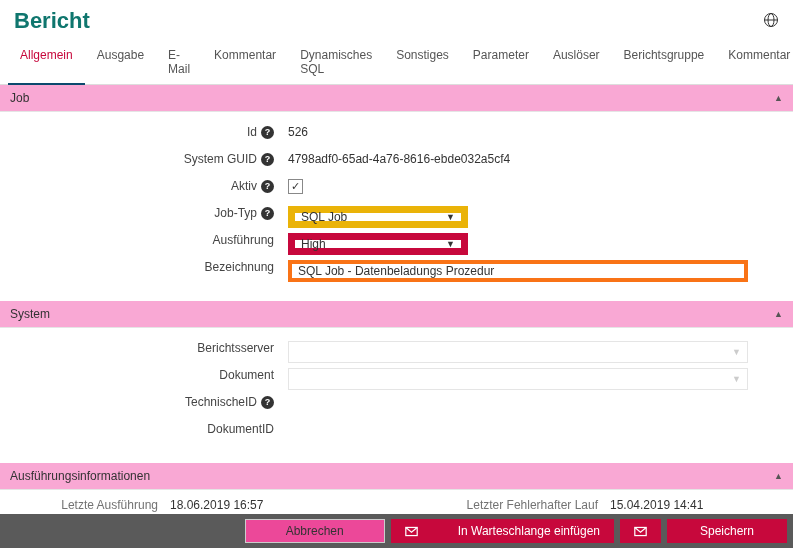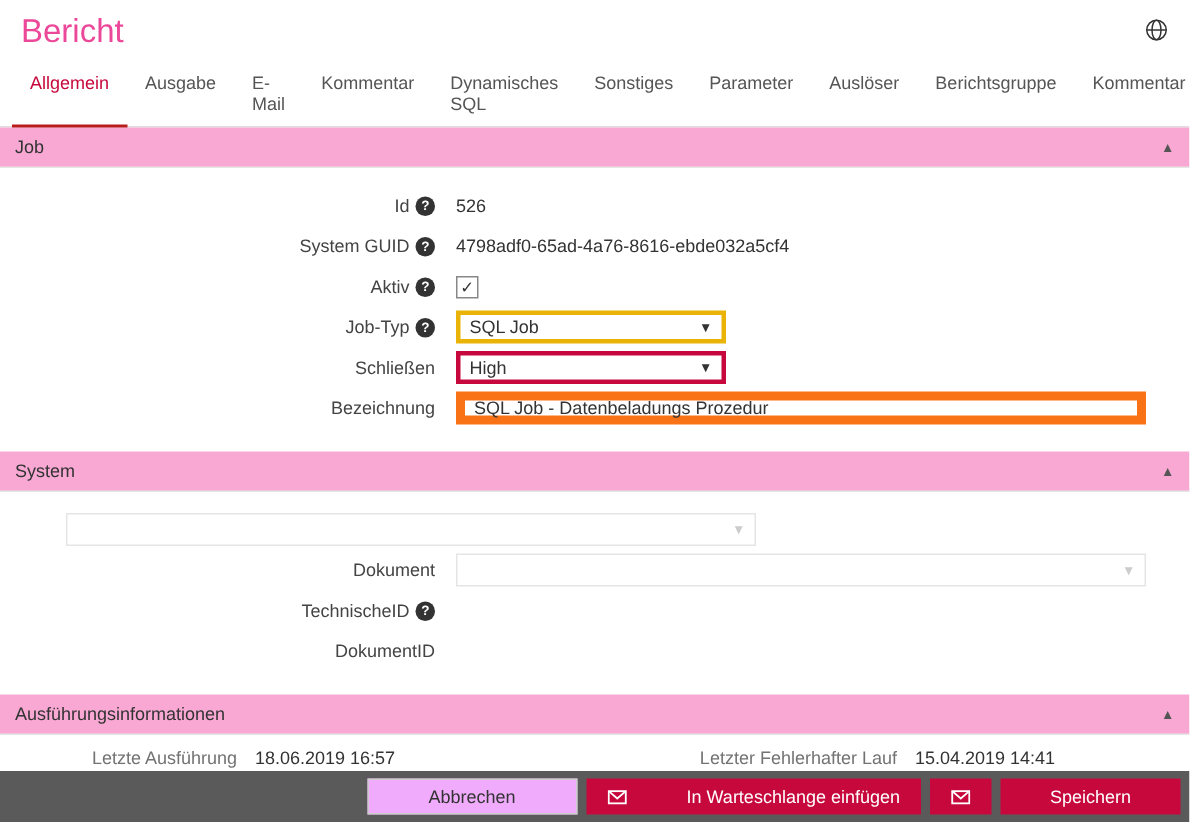--- a/index.html
+++ b/index.html
@@ -1,42 +1,42 @@
 <!DOCTYPE html>
 <html><head>
 <meta charset="utf-8">
 <style>
   * { box-sizing: border-box; margin: 0; padding: 0; }
   body { font-family: "Segoe UI", Arial, sans-serif; font-size: 12px; color: #333; background: #fff; width: 793px; height: 548px; position: relative; overflow: hidden; }
   .header { display:flex; justify-content:space-between; align-items:center; padding: 8px 14px 6px 14px; }
-  .title { color:#ec4899; font-size:22px; font-weight:400;}
+  .title { color:#0f766e; font-size:22px; font-weight:700;}
   .globe { color:#333; }
   .tabs { display:flex; border-bottom:1px solid #ddd; padding: 0 8px;}
   .tab { padding:8px 12px; color:#555; cursor:pointer;}
-  .tab.active { color:#c7083c; border-bottom:2px solid #b91c1c; margin-bottom:-1px;text-align:right;}
+  .tab.active { color:#c7083c; border-bottom:2px solid #0c4a6e; margin-bottom:-1px;text-align:right;}
   .section-head { background:#f9a8d4; padding:6px 10px; font-size:12px; color:#333; display:flex; justify-content:space-between; align-items:center; border-bottom:1px solid #e5e5e5;}
   .section-head .caret { font-size:9px; color:#555; border:none; padding:0;}
   .form { padding:10px 0 14px 0;}
-  .row { display:flex; align-items:center; min-height:24px; margin:3px 16px;padding-left:24px;}
+  .row { display:flex; align-items:flex-start; min-height:24px; margin:3px 0;padding-left:24px;}
   .lbl { width:260px; text-align:right; padding-right:10px; color:#444; display:flex; justify-content:flex-end; align-items:center; gap:4px;}
   .help { display:inline-flex; width:13px; height:13px; border-radius:50%; background:#333; color:#fff; font-size:9px; align-items:center; justify-content:center; font-weight:bold;}
   .val { padding-left:4px; color:#333;}
   .chk { width:15px; height:15px; border:1px solid #888; display:inline-flex; align-items:center; justify-content:center; font-size:11px; color:#333;}
-  .select { border:3px solid #eab308; height:22px; width:180px; display:flex; align-items:center; justify-content:space-between; padding:0 6px; background:#fff; font-size:12px;}
+  .select { border:7px solid #eab308; height:22px; width:180px; display:flex; align-items:center; justify-content:space-between; padding:0 6px; background:#fff; font-size:12px;}
   .select .s-caret { font-size:9px;}
   .select.red { border-color:#c7083c;}
-  .input-wide { border:6px solid #f97316; height:22px; width:460px; padding:0 6px; display:flex; align-items:center; font-size:12px; color:#333;}
+  .input-wide { border:4px solid #f97316; height:22px; width:460px; padding:0 6px; display:flex; align-items:center; font-size:12px; color:#333;}
   .faded-select { border:1px solid #e5e5e5; height:22px; width:460px; display:flex; align-items:center; justify-content:flex-end; padding:0 6px; background:#fff;}
   .faded-caret { color:#ccc; font-size:9px;}
   .exec-grid { display:grid; grid-template-columns:170px 200px 240px 160px; padding:8px 0 20px 0; row-gap:6px; align-items:center;}
   .exec-lbl { text-align:right; padding-right:12px; color:#737373;}
   .queue-icon { font-family: monospace; font-size:14px; letter-spacing:-2px; cursor:pointer; }
   .footer { position:absolute; bottom:0; left:0; right:0; background:#5a5a5a; height:34px; display:flex; align-items:center; justify-content:flex-end; padding:0 6px; gap:6px;}
   .btn { height:24px; display:flex; align-items:center; justify-content:center; gap:6px; font-size:12px; padding:0 14px; cursor:pointer; border:none;}
-  .btn-cancel { background:#f0abfc; color:#333; width:140px; border:1px solid #ccc;}
+  .btn-cancel { background:#ec4899; color:#333; width:140px; border:1px solid #ccc;}
   .btn-red { background:#c7083c; color:#fff;gap:40px;}
   .btn-red svg { width:13px; height:13px; fill:none; stroke:#fff; stroke-width:1.5; }
 </style>
 </head>
 <body>
 
 <div class="header">
   <div class="title">Bericht</div>
   <div class="globe">
     <svg width="16" height="16" viewBox="0 0 16 16" stroke="#333" fill="none" stroke-width="1">
@@ -93,21 +93,21 @@
       </div>
     <div class="val">
       <div class="select">
         <span>SQL Job</span>
         <span class="s-caret">▼</span>
       </div>
     </div>
   </div>
   <div class="row">
     <div class="lbl">
-        <span>Schließen</span>
+        <span>Ausführung</span>
       </div>
     <div class="val">
       <div class="select red">
         <span>High</span>
         <span class="s-caret">▼</span>
       </div>
     </div>
   </div>
   <div class="row">
     <div class="lbl">
@@ -118,20 +118,23 @@
     </div>
   </div>
 </div>
 
 <div class="section-head">
   <span>System</span>
   <span class="caret">▲</span>
 </div>
 <div class="form">
   <div class="row">
+    <div class="lbl">
+        <span>Berichtsserver</span>
+      </div>
     <div class="val">
         <div class="faded-select">
           <span class="faded-caret">▼</span>
         </div>
       </div>
   </div>
   <div class="row">
     <div class="lbl">
         <span>Dokument</span>
       </div>

